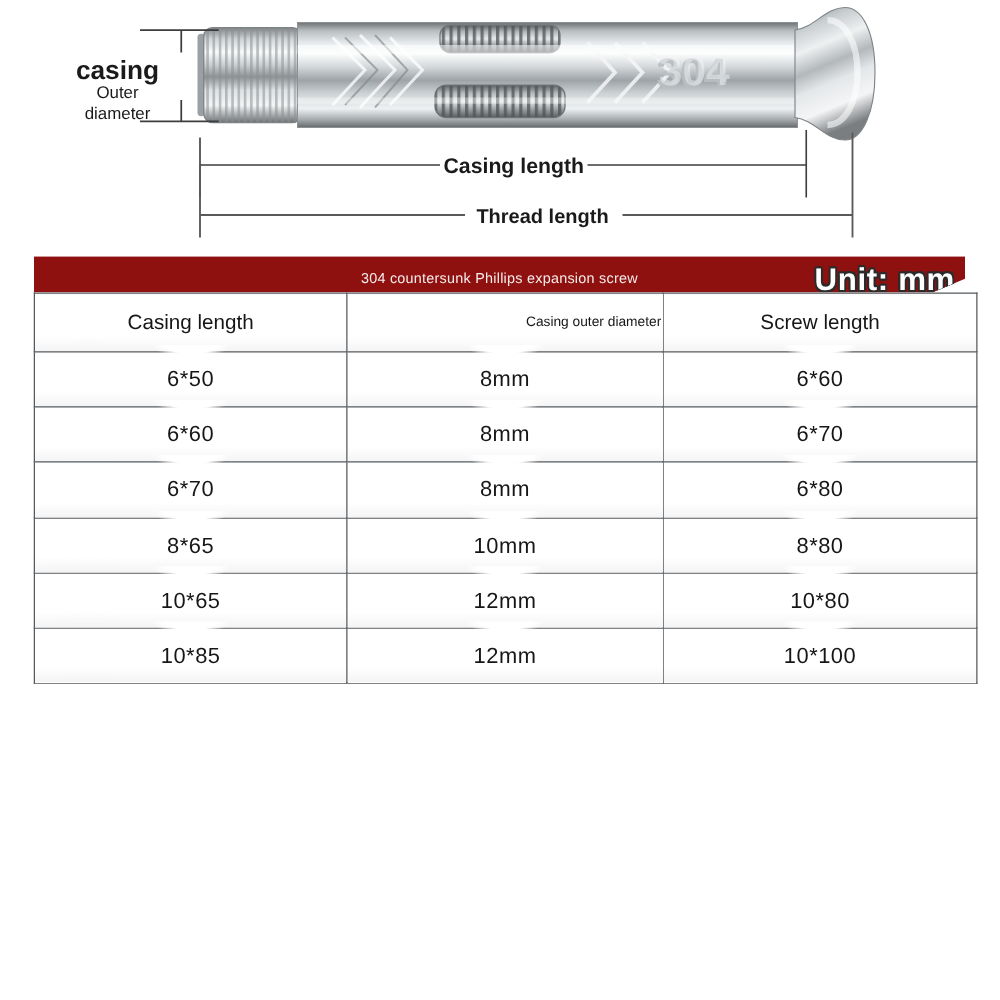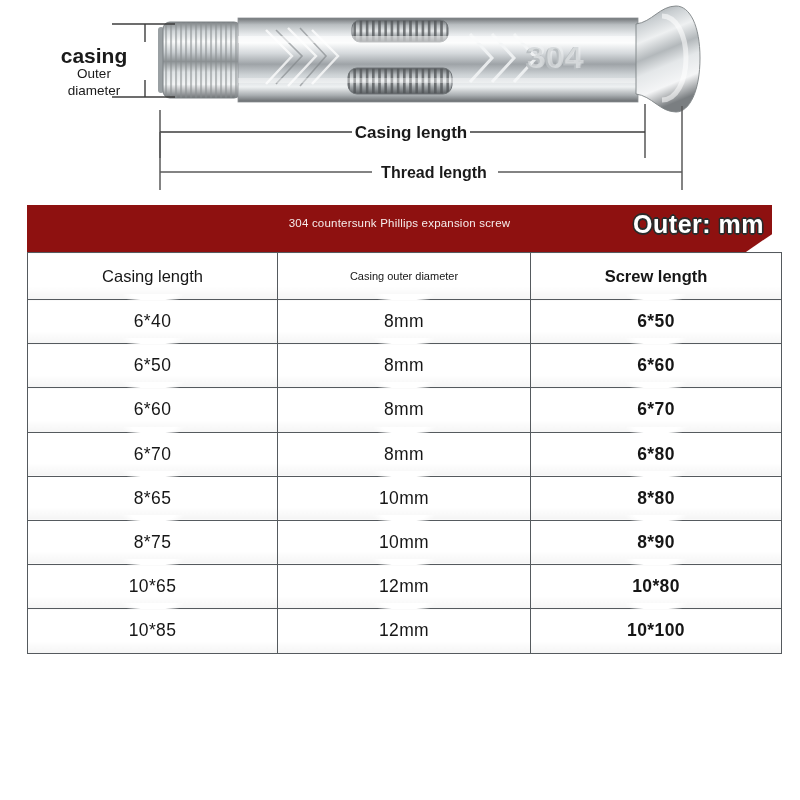--- a/index.html
+++ b/index.html
@@ -32,21 +32,21 @@
   
   #spec-table {
     position: absolute;
     left: 27px;
     top: 205px;
     width: 745px;
   }
 
   .banner {
     position: relative;
-    height: 47px;
+    height: 29px;
     background: #8e1110;
     -webkit-clip-path: polygon(0 0, 100% 0, 100% 62%, 96.5% 100%, 0 100%);
     clip-path: polygon(0 0, 100% 0, 100% 62%, 96.5% 100%, 0 100%);
     overflow: hidden;
   }
   .banner-title {
     position: absolute;
     left: 0; right: 0;
     top: 12px;
     text-align: center;
@@ -86,28 +86,29 @@
     text-align: center;
     vertical-align: middle;
     font-family: "Liberation Sans", sans-serif;
     color: #161616;
     position: relative;
     background:
       linear-gradient(to bottom, #ffffff 0%, #ffffff 72%, #f4f4f4 100%);
   }
   table.grid td.c1 { width: 247px; }
   table.grid td.c2 { width: 250px; }
-  table.grid td.c3 { width: 248px; font-weight: bold; }
+  table.grid td.c3 { width: 248px; }
 
   tr.head-row td {
     height: 44px;
     font-size: 16.5px;
   }
   tr.head-row td.col-mid {
     font-size: 11px;
+    text-align: right;
   }
 
   tr.data-row td {
     height: 41.2px;
     font-size: 17.5px;
     letter-spacing: .4px;
   }
 
   
   .notch {
@@ -249,61 +250,51 @@
       <line x1="498" y1="172" x2="682" y2="172"></line>
     </g>
     <text class="dim-label" x="434" y="178" font-size="16" font-weight="bold" text-anchor="middle">Thread length</text>
   </svg>
 </div>
 
 <div id="spec-table">
 
   <div class="banner">
     <div class="banner-title">304 countersunk Phillips expansion screw</div>
-    <div class="banner-unit">Outer: mm</div>
+    <div class="banner-unit">Unit: mm</div>
   </div>
 
   <table class="grid">
     <tbody id="grid-body">
         <tr class="head-row">
           <td class="c1">Casing length<span class="notch"></span></td>
           <td class="c2 col-mid">Casing outer diameter<span class="notch"></span></td>
           <td class="c3">Screw length<span class="notch"></span></td>
         </tr>
         <tr class="data-row">
-          <td class="c1">6*40<span class="notch"></span></td>
-          <td class="c2">8mm<span class="notch"></span></td>
-          <td class="c3">6*50<span class="notch"></span></td>
-        </tr>
-        <tr class="data-row">
           <td class="c1">6*50<span class="notch"></span></td>
           <td class="c2">8mm<span class="notch"></span></td>
           <td class="c3">6*60<span class="notch"></span></td>
         </tr>
         <tr class="data-row">
           <td class="c1">6*60<span class="notch"></span></td>
           <td class="c2">8mm<span class="notch"></span></td>
           <td class="c3">6*70<span class="notch"></span></td>
         </tr>
         <tr class="data-row">
           <td class="c1">6*70<span class="notch"></span></td>
           <td class="c2">8mm<span class="notch"></span></td>
           <td class="c3">6*80<span class="notch"></span></td>
         </tr>
         <tr class="data-row">
           <td class="c1">8*65<span class="notch"></span></td>
           <td class="c2">10mm<span class="notch"></span></td>
           <td class="c3">8*80<span class="notch"></span></td>
         </tr>
         <tr class="data-row">
-          <td class="c1">8*75<span class="notch"></span></td>
-          <td class="c2">10mm<span class="notch"></span></td>
-          <td class="c3">8*90<span class="notch"></span></td>
-        </tr>
-        <tr class="data-row">
           <td class="c1">10*65<span class="notch"></span></td>
           <td class="c2">12mm<span class="notch"></span></td>
           <td class="c3">10*80<span class="notch"></span></td>
         </tr>
         <tr class="data-row">
           <td class="c1">10*85</td>
           <td class="c2">12mm</td>
           <td class="c3">10*100</td>
         </tr>
       </tbody>

